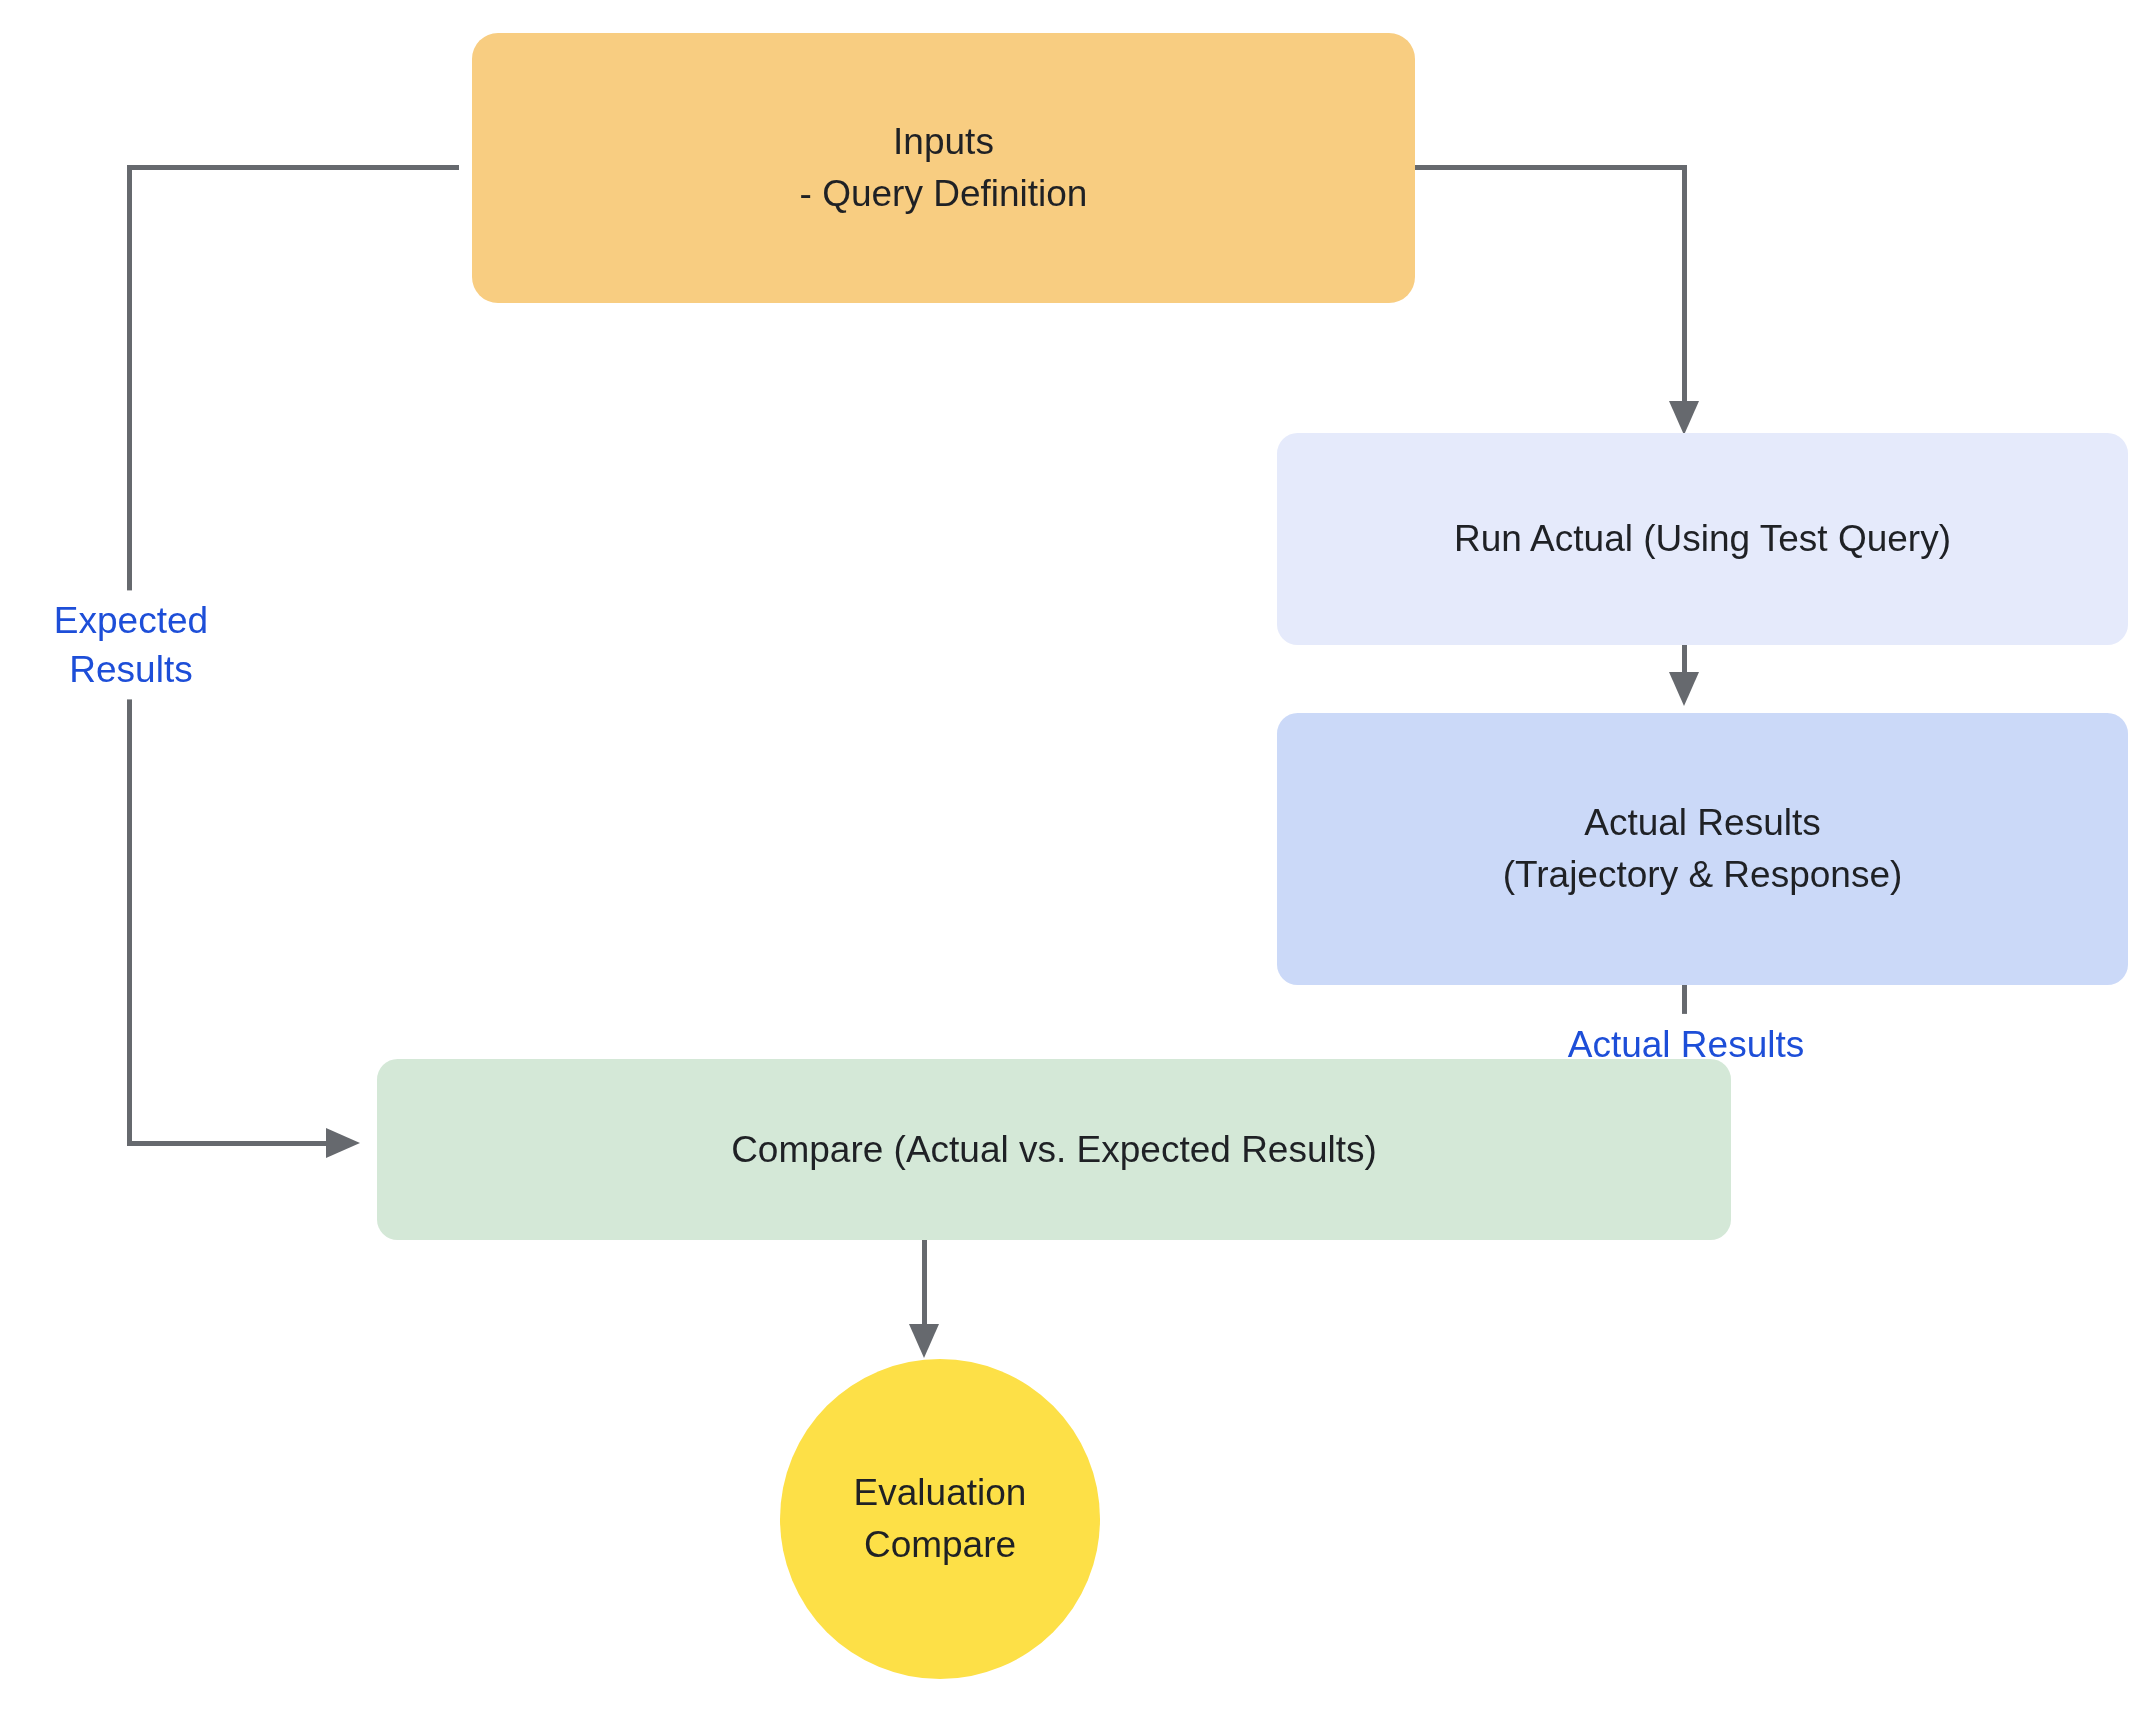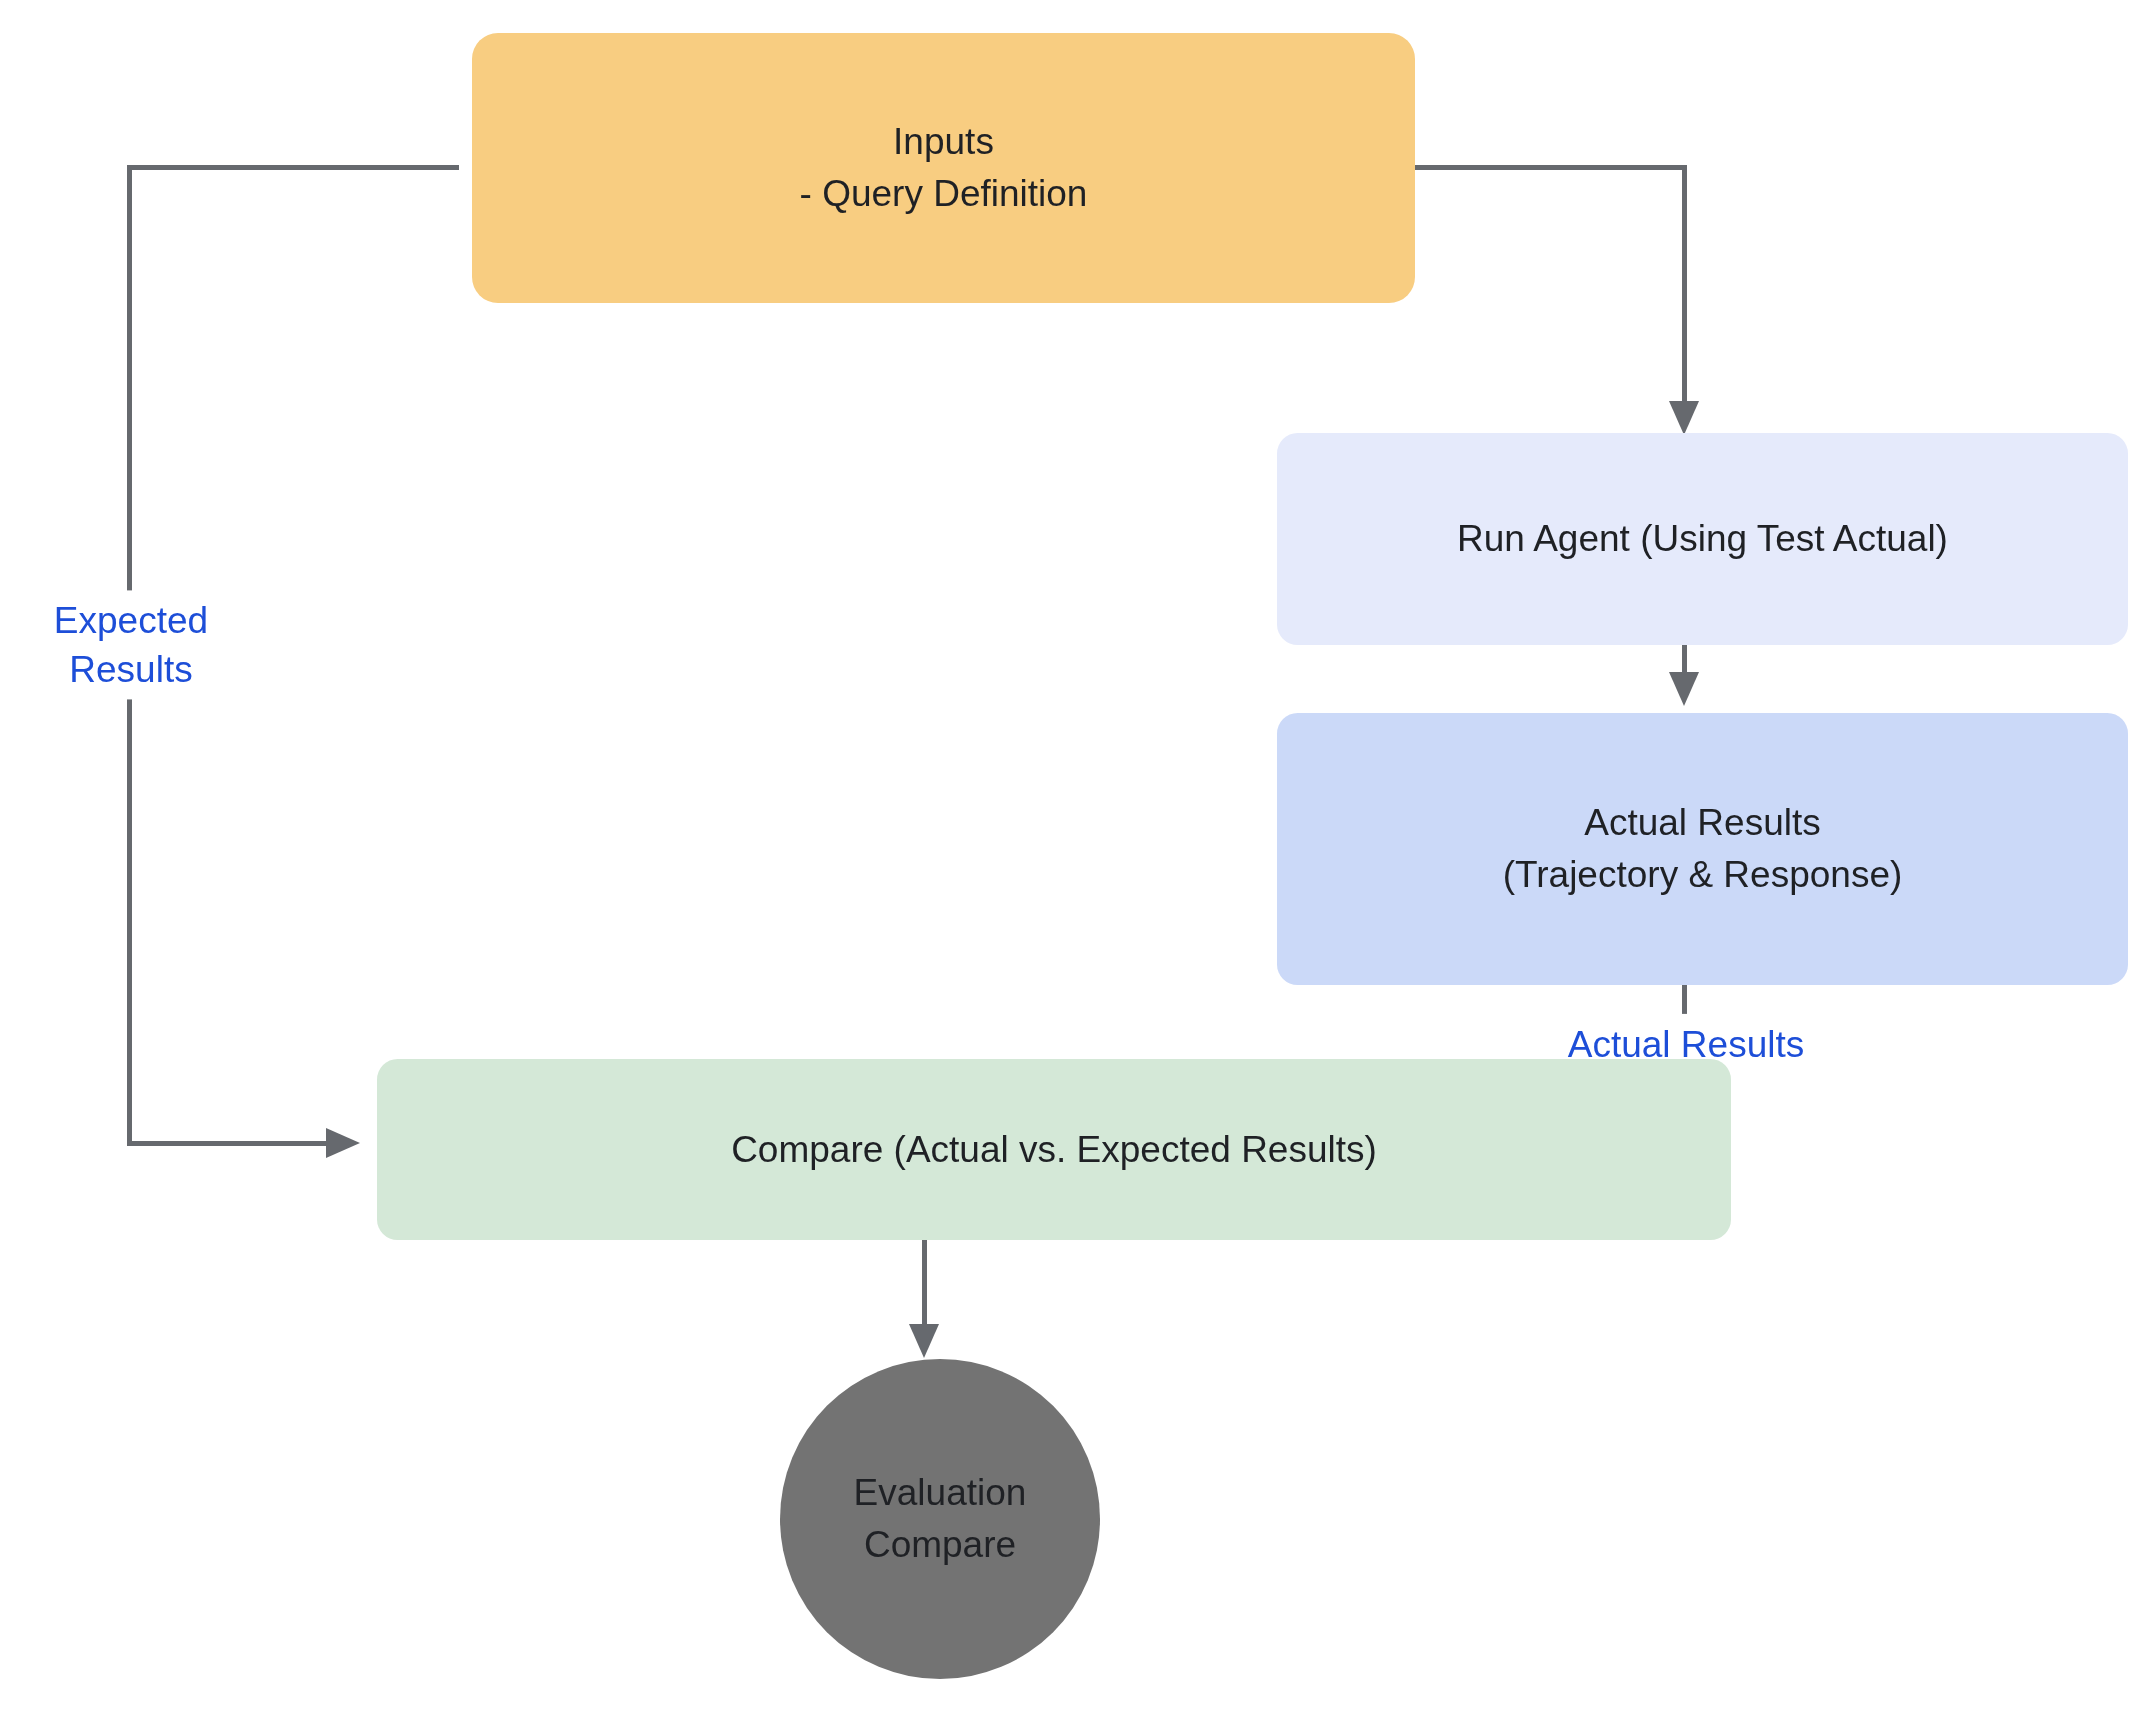--- a/index.html
+++ b/index.html
@@ -50,21 +50,21 @@
   }
   .node-compare {
     left: 361px; top: 1059px;
     width: 1354px; height: 181px;
     background: #d4e8d7;
     border-radius: 20.6px;
   }
   .node-report {
     left: 764px; top: 1359px;
     width: 320px; height: 320px;
-    background: #737373;
+    background: #fde047;
     border-radius: 50%;
   }
 
   
   .edge {
     position: absolute;
     background: #66696e;
     z-index: 1;
   }
   .arrowhead {
@@ -159,21 +159,21 @@
   <div class="edge-label label-actual">
     <div>Actual Results</div>
   </div>
 
   <div class="node node-inputs">
     <div>Inputs</div>
     <div>- Query Definition</div>
   </div>
 
   <div class="node node-run-agent">
-    <div>Run Agent (Using Test Actual)</div>
+    <div>Run Actual (Using Test Query)</div>
   </div>
 
   <div class="node node-actual-results">
     <div>Actual Results</div>
     <div>(Trajectory &amp; Response)</div>
   </div>
 
   <div class="node node-compare">
     <div>Compare (Actual vs. Expected Results)</div>
   </div>

